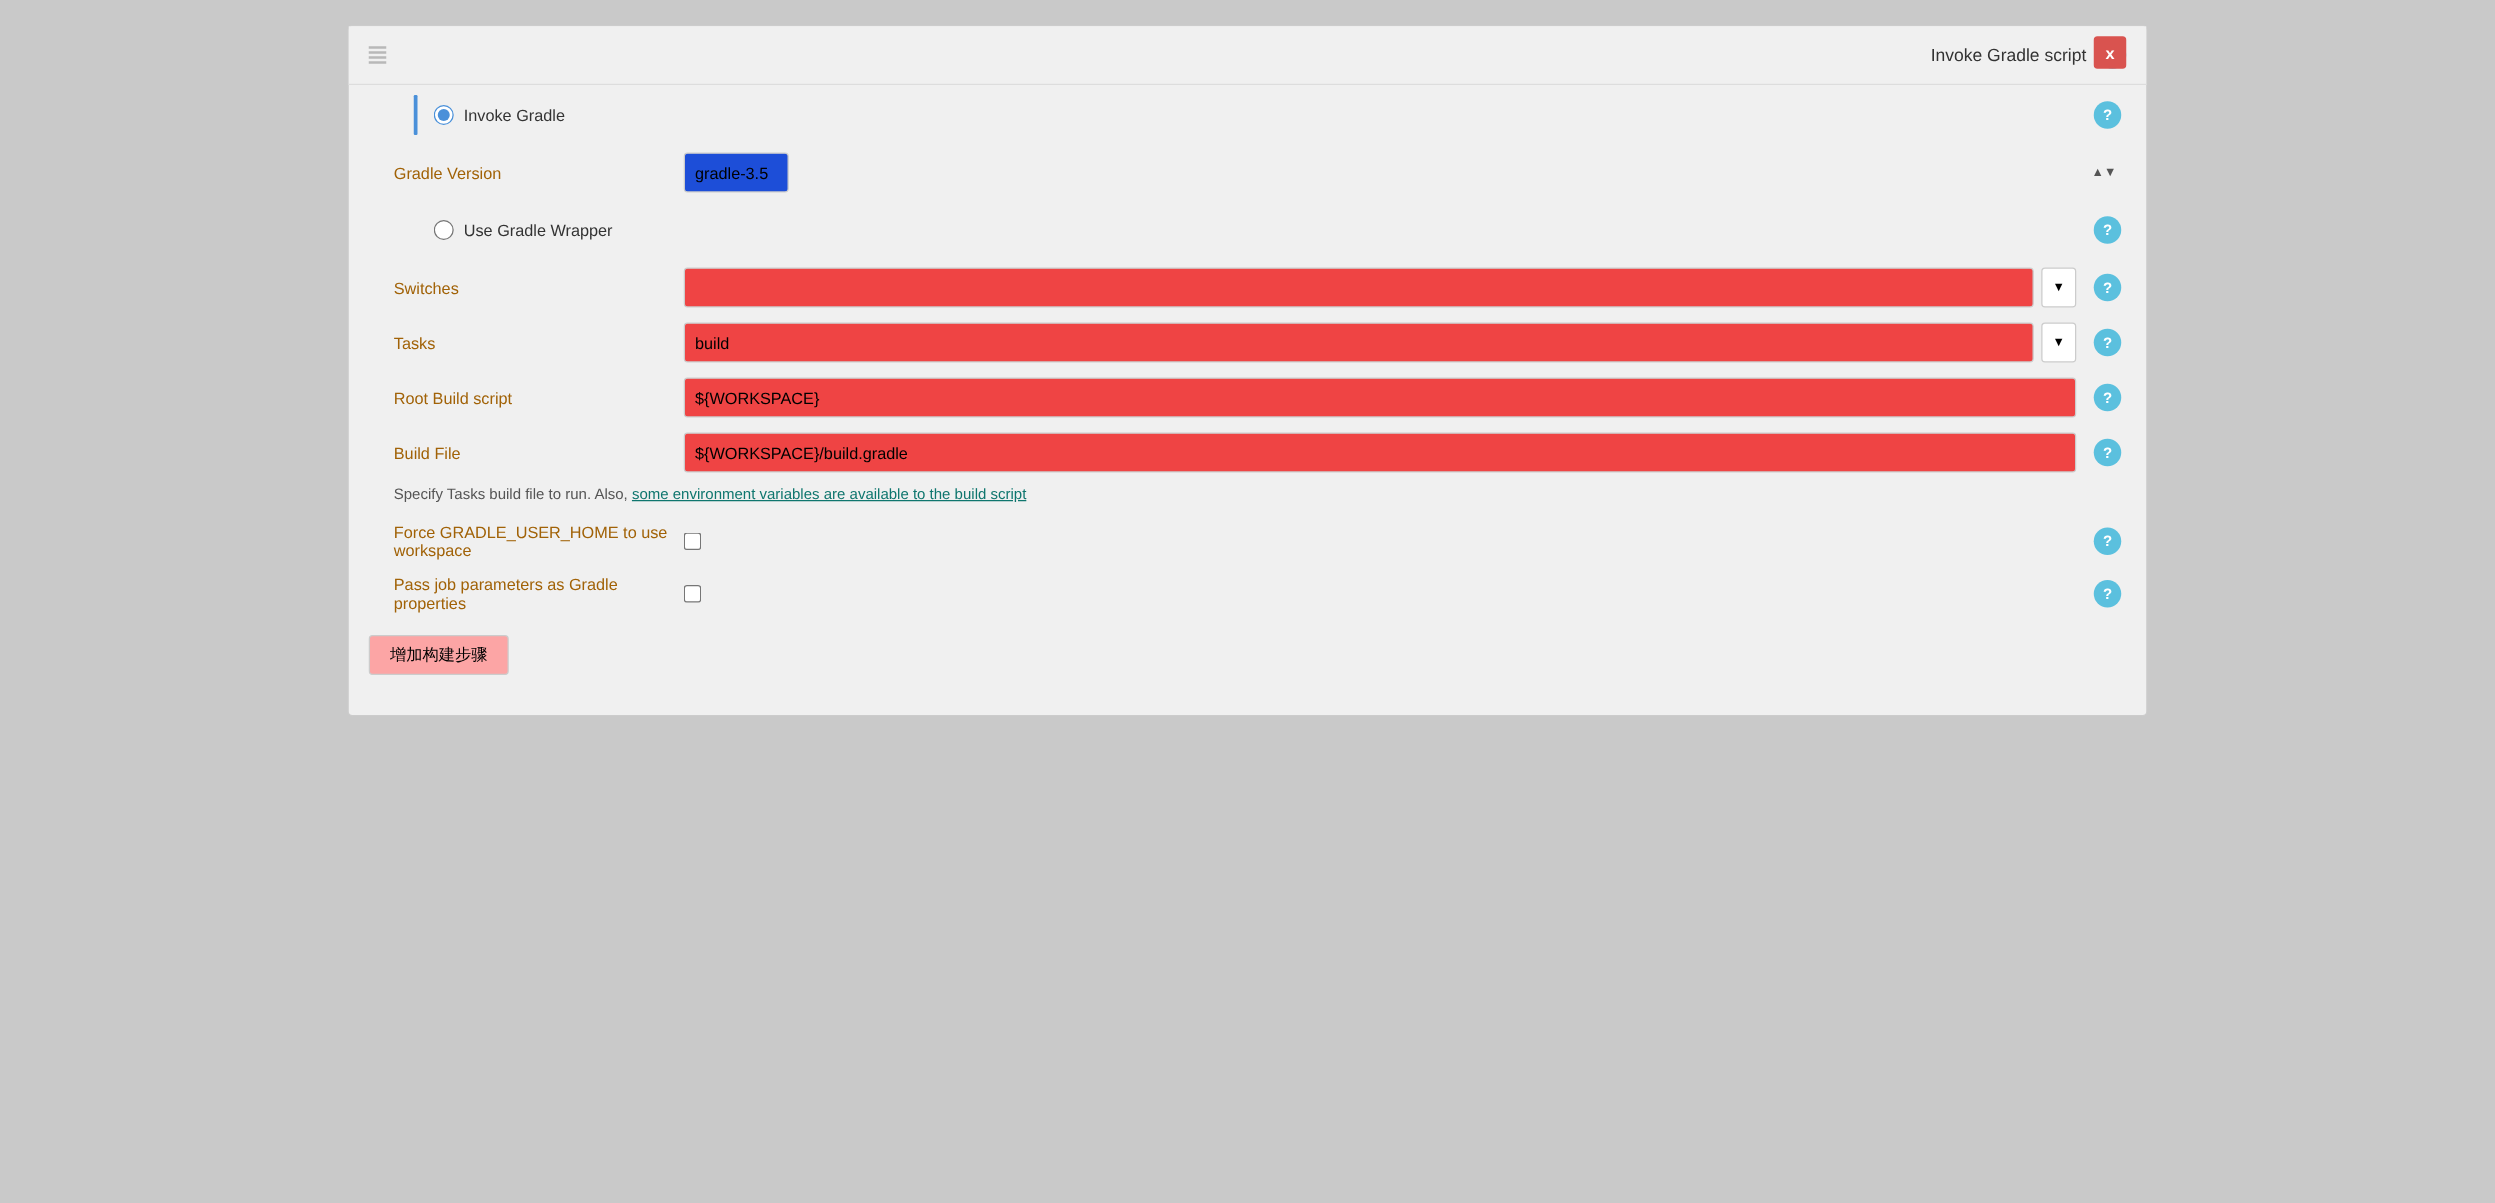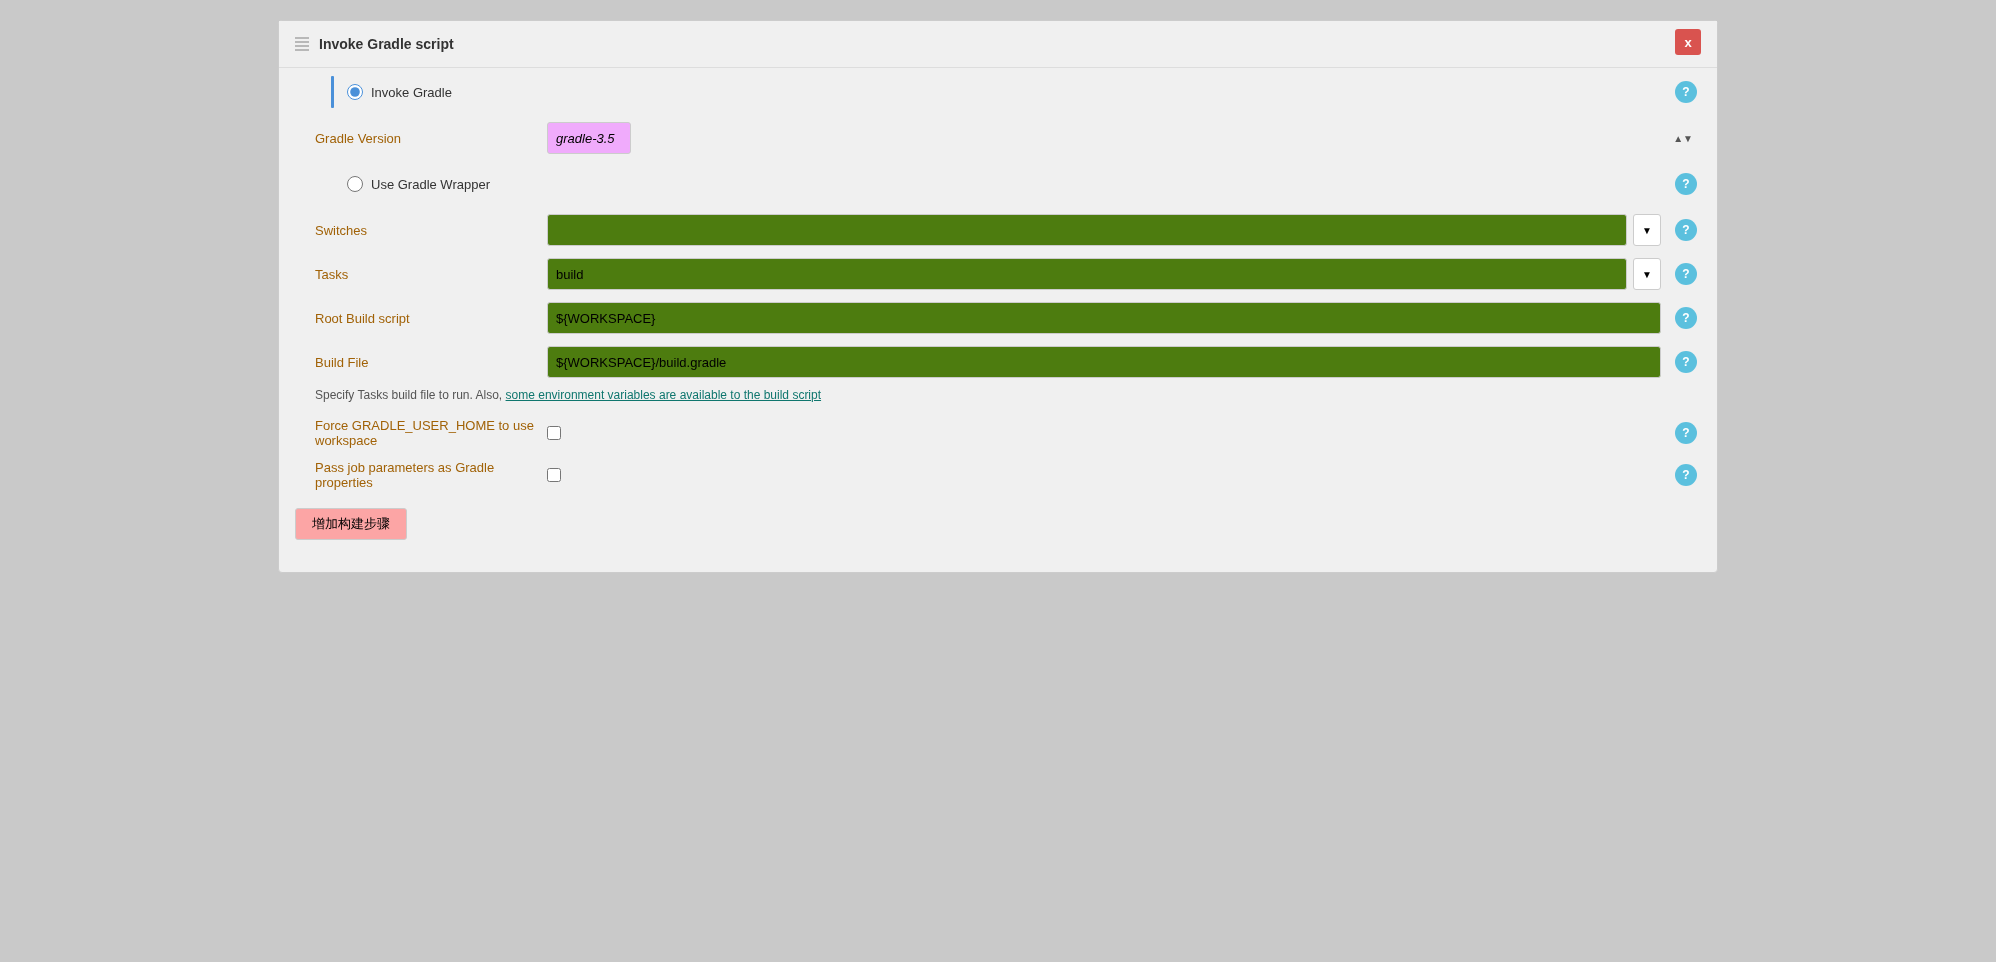--- a/index.html
+++ b/index.html
@@ -42,23 +42,24 @@
       opacity: 0.4;
     }
     .drag-handle span {
       display: block;
       width: 14px;
       height: 2px;
       background: #666;
     }
 
     .dialog-title {
-      font-weight: bold;
+      font-weight: normal;
       font-size: 14px;
       flex: 1;
+      text-align: right;
     }
 
     .close-btn {
       position: absolute;
       right: 16px;
       top: 8px;
       background: #d9534f;
       color: white;
       border: none;
       border-radius: 3px;
@@ -116,27 +117,26 @@
       display: flex;
       align-items: center;
       gap: 6px;
     }
 
     .field-select {
       flex: 1;
       height: 32px;
       border: 1px solid #ccc;
       border-radius: 3px;
-      background: #f0abfc;
+      background: #1d4ed8;
       padding: 0 8px;
       font-size: 13px;
       appearance: none;
       -webkit-appearance: none;
       cursor: pointer;
-      font-style: italic;
     }
 
     .select-wrapper {
       flex: 1;
       position: relative;
     }
 
     .select-arrow {
       position: absolute;
       right: 8px;
@@ -145,21 +145,21 @@
       pointer-events: none;
       font-size: 10px;
       color: #555;
     }
 
     .field-input {
       flex: 1;
       height: 32px;
       border: 1px solid #ccc;
       border-radius: 3px;
-      background: #4d7c0f;
+      background: #ef4444;
       padding: 0 8px;
       font-size: 13px;
     }
 
     .dropdown-btn {
       width: 28px;
       height: 32px;
       border: 1px solid #ccc;
       background: white;
       cursor: pointer;

